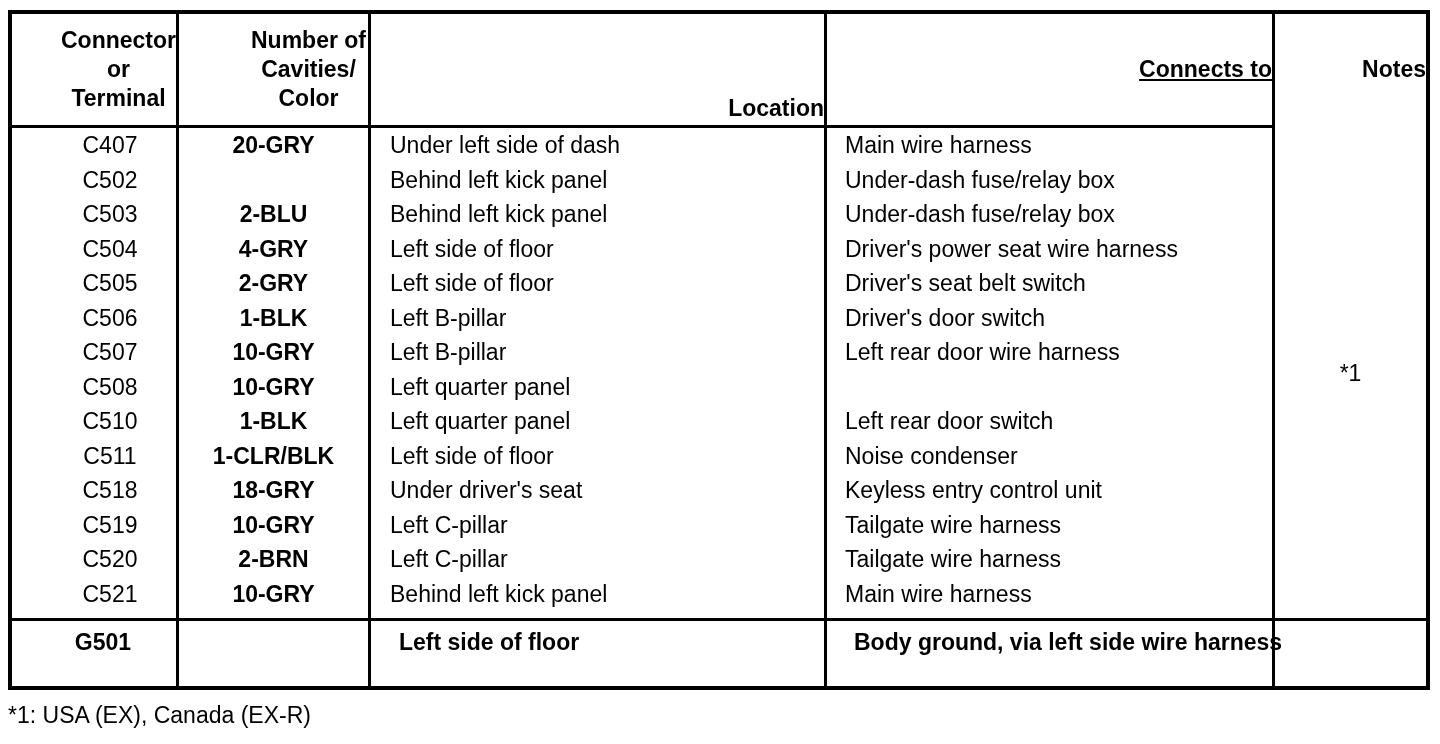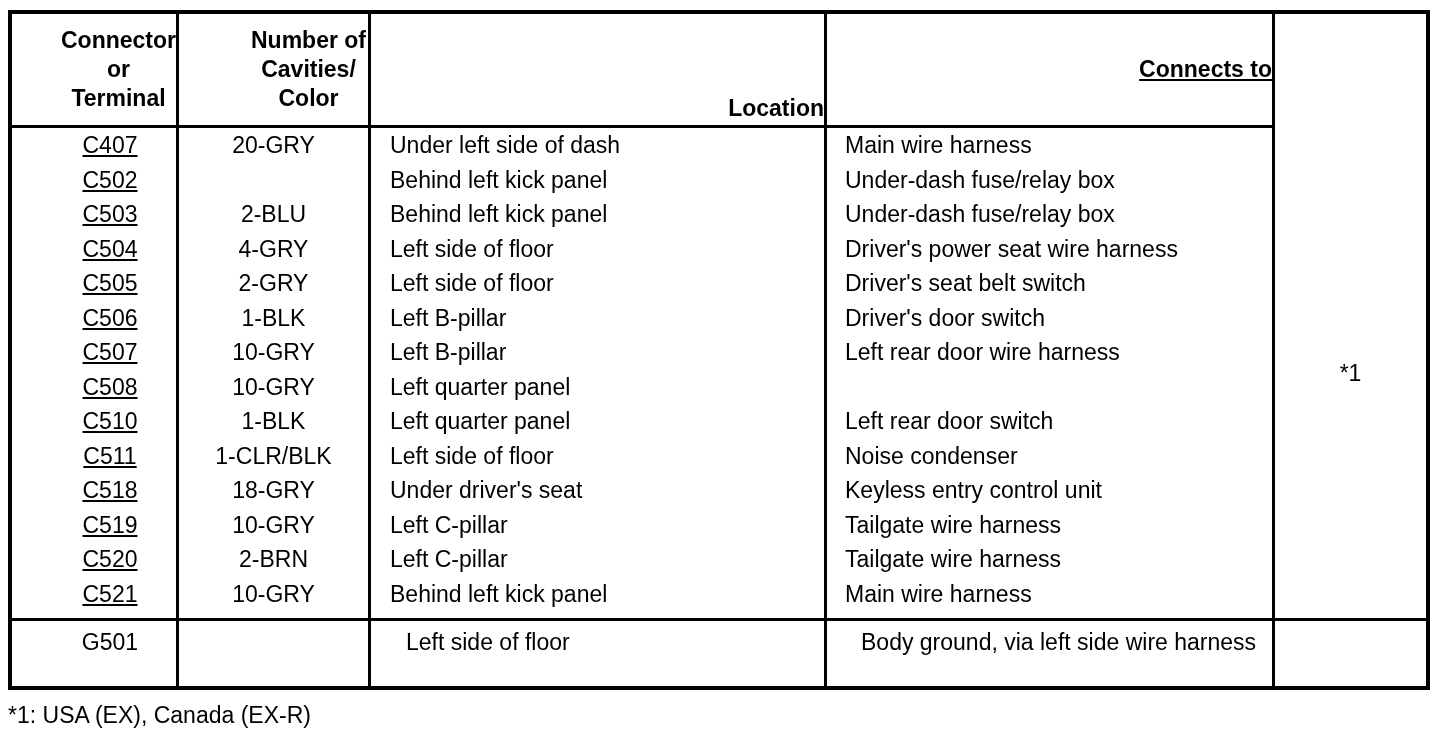--- a/index.html
+++ b/index.html
@@ -99,44 +99,45 @@
     position: absolute;
     top: 0;
     height: 34.5px;
     display: flex;
     align-items: center;
     font-size: 23px;
     line-height: 34.5px;
     white-space: nowrap;
     box-sizing: border-box;
   }
-  .cell.c1 { left: 0px;    width: 196px; justify-content: center; text-decoration: underline; }
-  .cell.c2 { left: 167px;  width: 189px; justify-content: center; }
+  .cell.c1 { left: 0px;    width: 196px; justify-content: center; }
+  .cell.c2 { left: 167px;  width: 189px; justify-content: center; font-weight: bold; }
   .cell.c3 { left: 359px;  width: 453px; padding-left: 19px; }
   .cell.c4 { left: 815px;  width: 445px; padding-left: 18px; }
 
   
   .notes-merged {
     position: absolute;
     left: 1263px;
     top: 114px;
     width: 151px;
     height: 490px;
     display: flex;
     align-items: center;
     justify-content: center;
     font-size: 23px;
   }
 
   
   .ground-block {
     position: absolute;
-    left: 16px; right: 0;
+    left: 9px; right: 0;
     top: 607px;
     height: 66px;
+    font-weight: bold;
   }
   .gcell {
     position: absolute;
     top: 0;
     font-size: 23px;
     line-height: 33px;
     box-sizing: border-box;
   }
   .gcell.c1 {
     left: 0px; width: 164px;
@@ -195,20 +196,23 @@
           <div>Number of</div>
           <div>Cavities/</div>
           <div>Color</div>
         </div>
       </div>
       <div class="hcell c3">
         <span>Location</span>
       </div>
       <div class="hcell c4">
         <span>Connects to</span>
+      </div>
+      <div class="hcell c5">
+        <span>Notes</span>
       </div>
     </div>
 
     <div class="body-block" id="connector-rows">
         <div class="row">
           <div class="cell c1">C407</div>
           <div class="cell c2">20-GRY</div>
           <div class="cell c3">Under left side of dash</div>
           <div class="cell c4">Main wire harness</div>
         </div>

